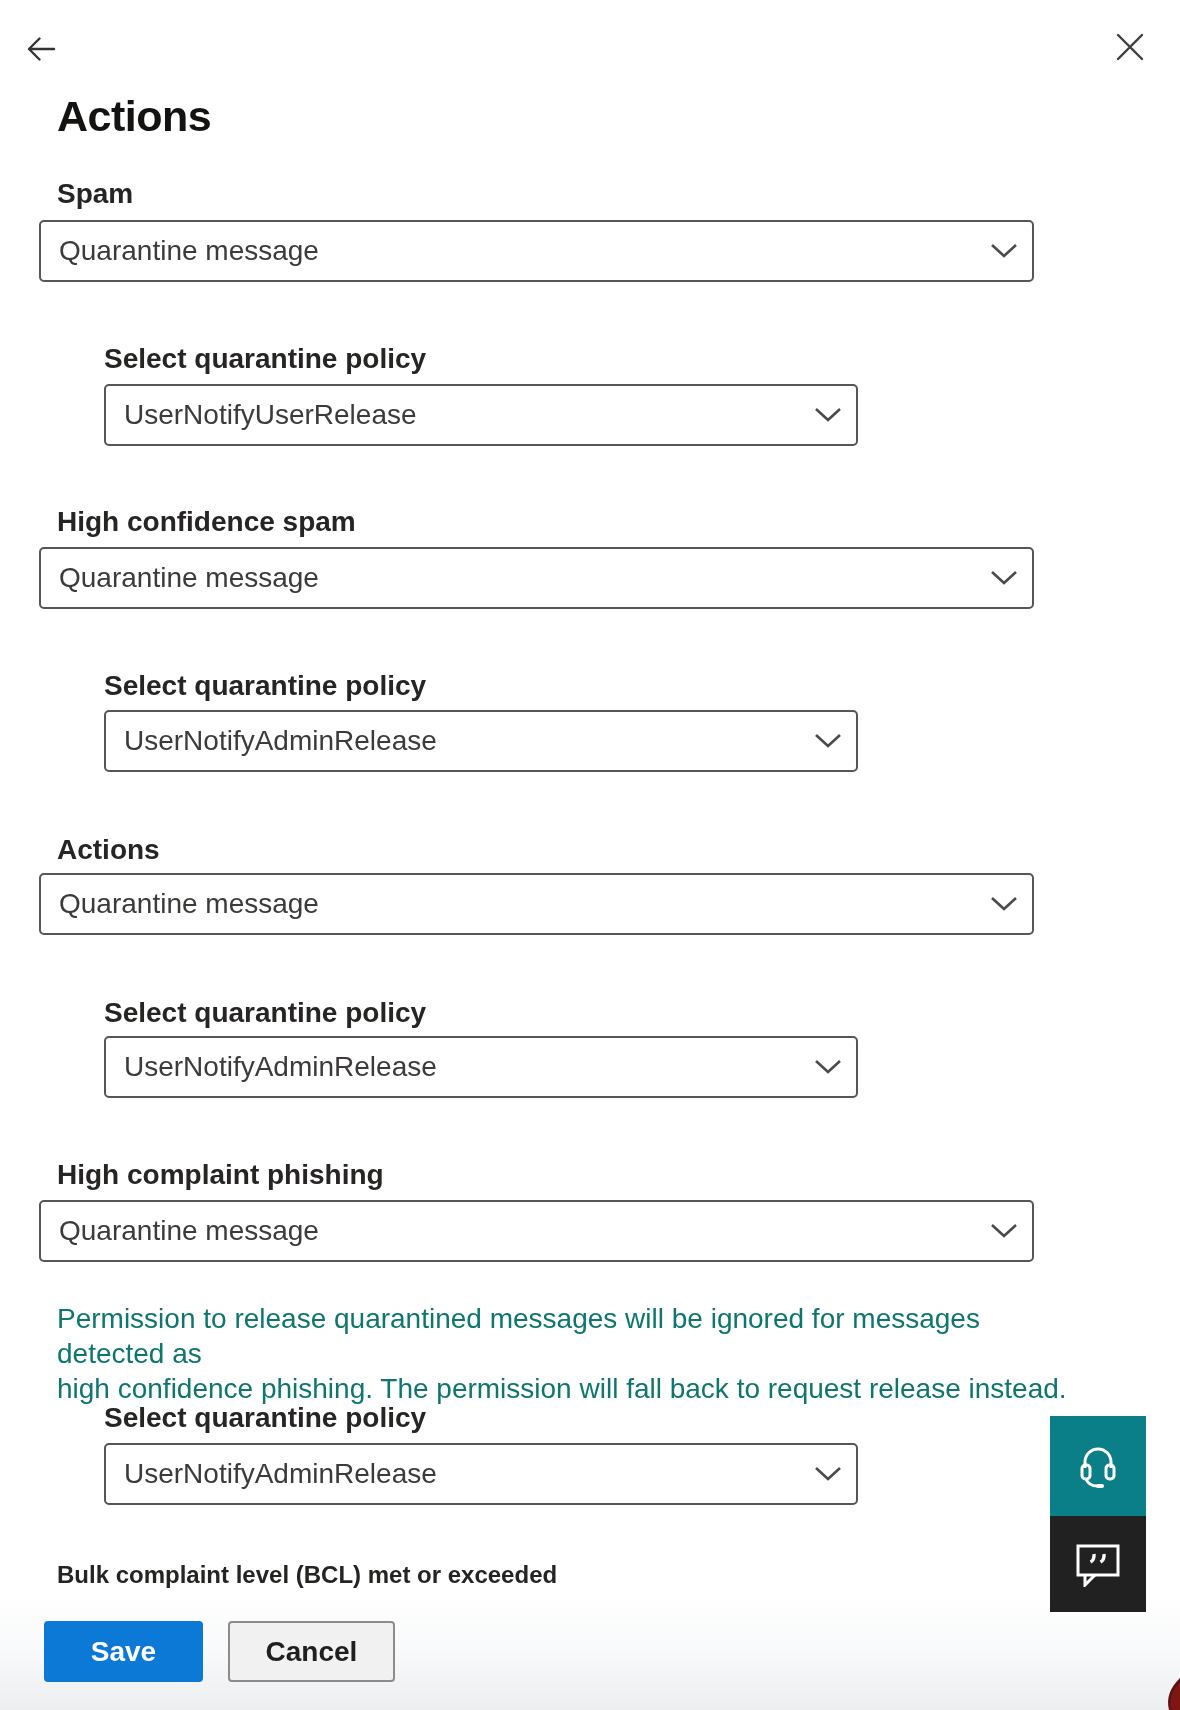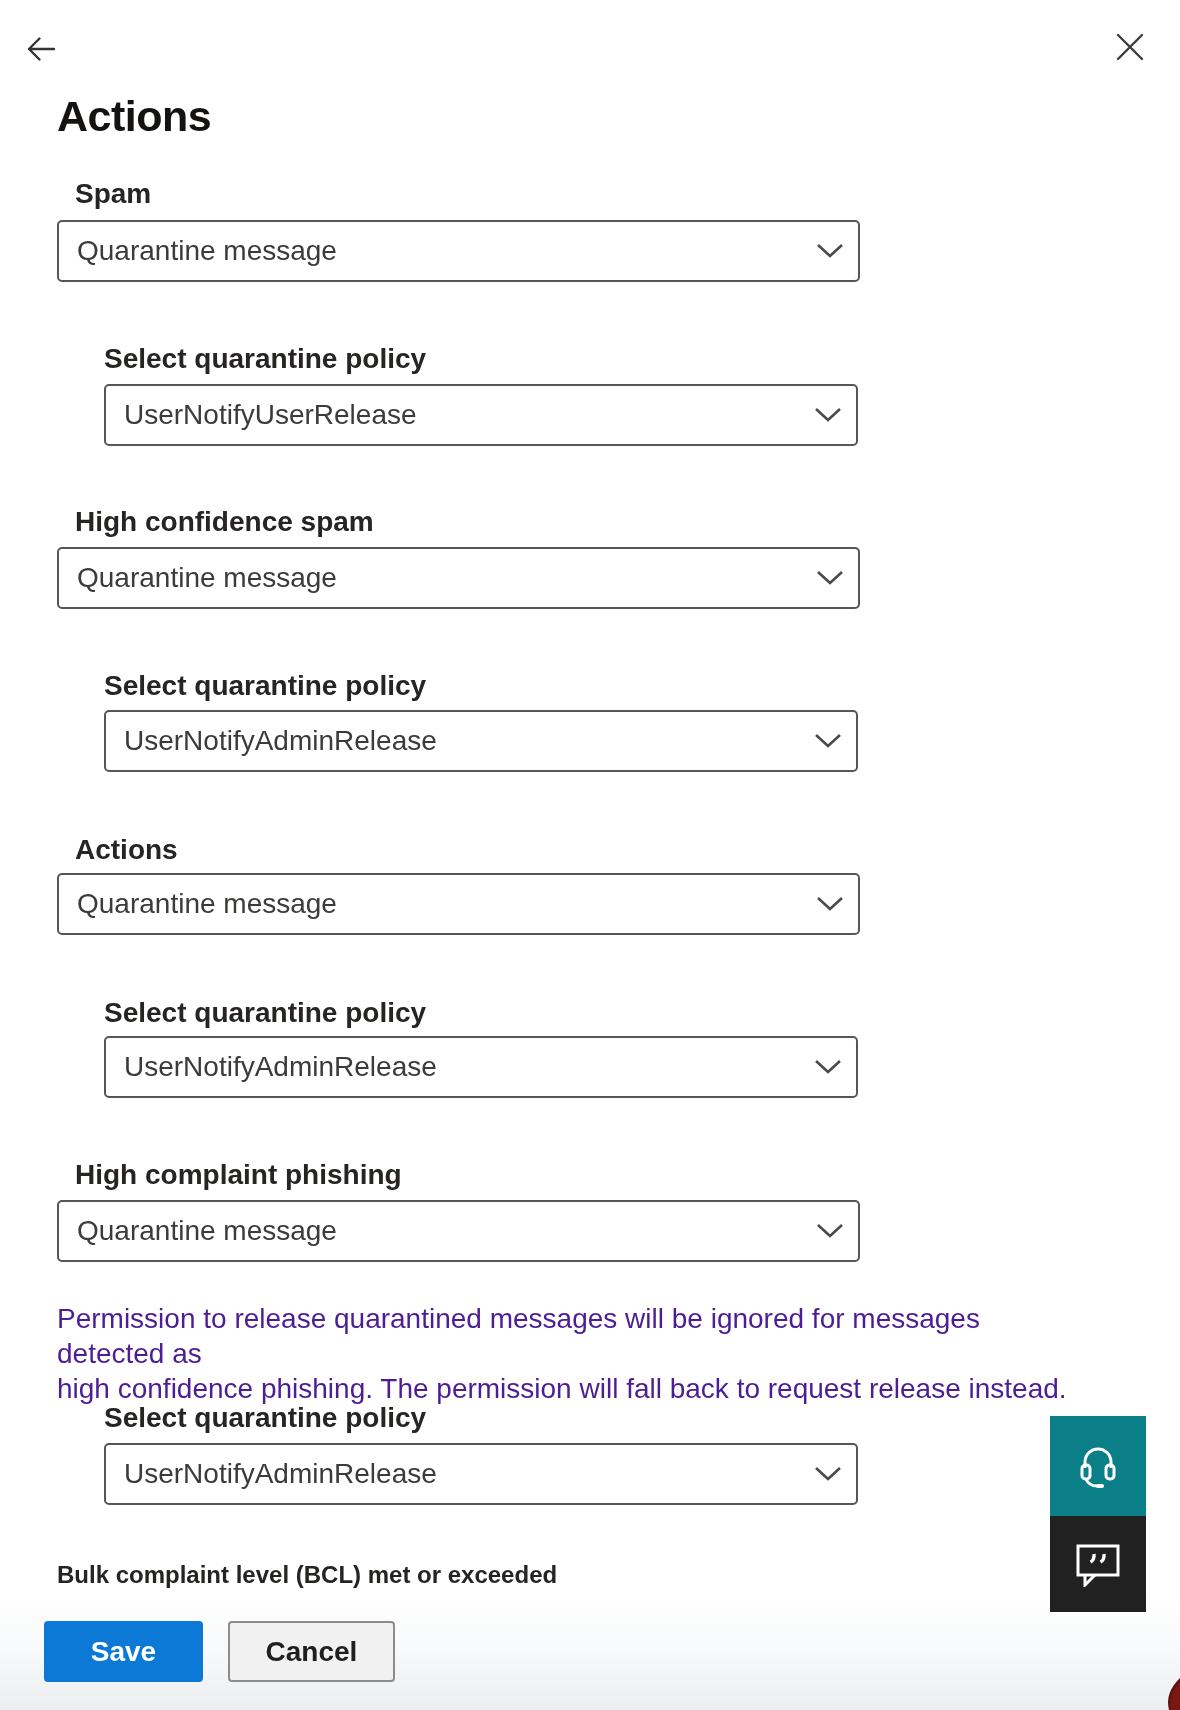--- a/index.html
+++ b/index.html
@@ -47,38 +47,38 @@
   }
   .dd .dd-value {
     position:absolute; left:18px; top:0;
     line-height:58px; font-size:28px; color:#3c3b39;
     white-space:nowrap;
   }
   .dd .chev {
     position:absolute; right:15px; top:50%;
     margin-top:-7px;
   }
-  .dd.main   { left:57px;  width:803px; }
+  .dd.main   { left:39px;  width:995px; }
   .dd.indent { left:104px; width:754px; }
-  .lbl-main   { left:75px; }
+  .lbl-main   { left:57px; }
   .lbl-indent { left:104px; }
 
   
   #lbl-g1 { top:178px; }  #dd-g1 { top:220px; }
   #lbl-g2 { top:343px; }  #dd-g2 { top:384px; }
   #lbl-g3 { top:506px; }  #dd-g3 { top:547px; }
   #lbl-g4 { top:670px; }  #dd-g4 { top:710px; }
   #lbl-g5 { top:834px; }  #dd-g5 { top:873px; }
   #lbl-g6 { top:997px; }  #dd-g6 { top:1036px; }
   #lbl-g7 { top:1159px; } #dd-g7 { top:1200px; }
   #lbl-g8 { top:1402px; } #dd-g8 { top:1443px; }
 
   .note {
     position:absolute; left:57px; top:1301px; width:1010px;
-    font-size:28px; line-height:35px; color:#4c1d95;
+    font-size:28px; line-height:35px; color:#0f766e;
     white-space:pre-line;
   }
 
   .truncated-label {
     position:absolute; left:57px; top:1561px;
     font-size:24px; font-weight:600; color:#252423;
     white-space:nowrap;
     z-index:1;
   }
 

